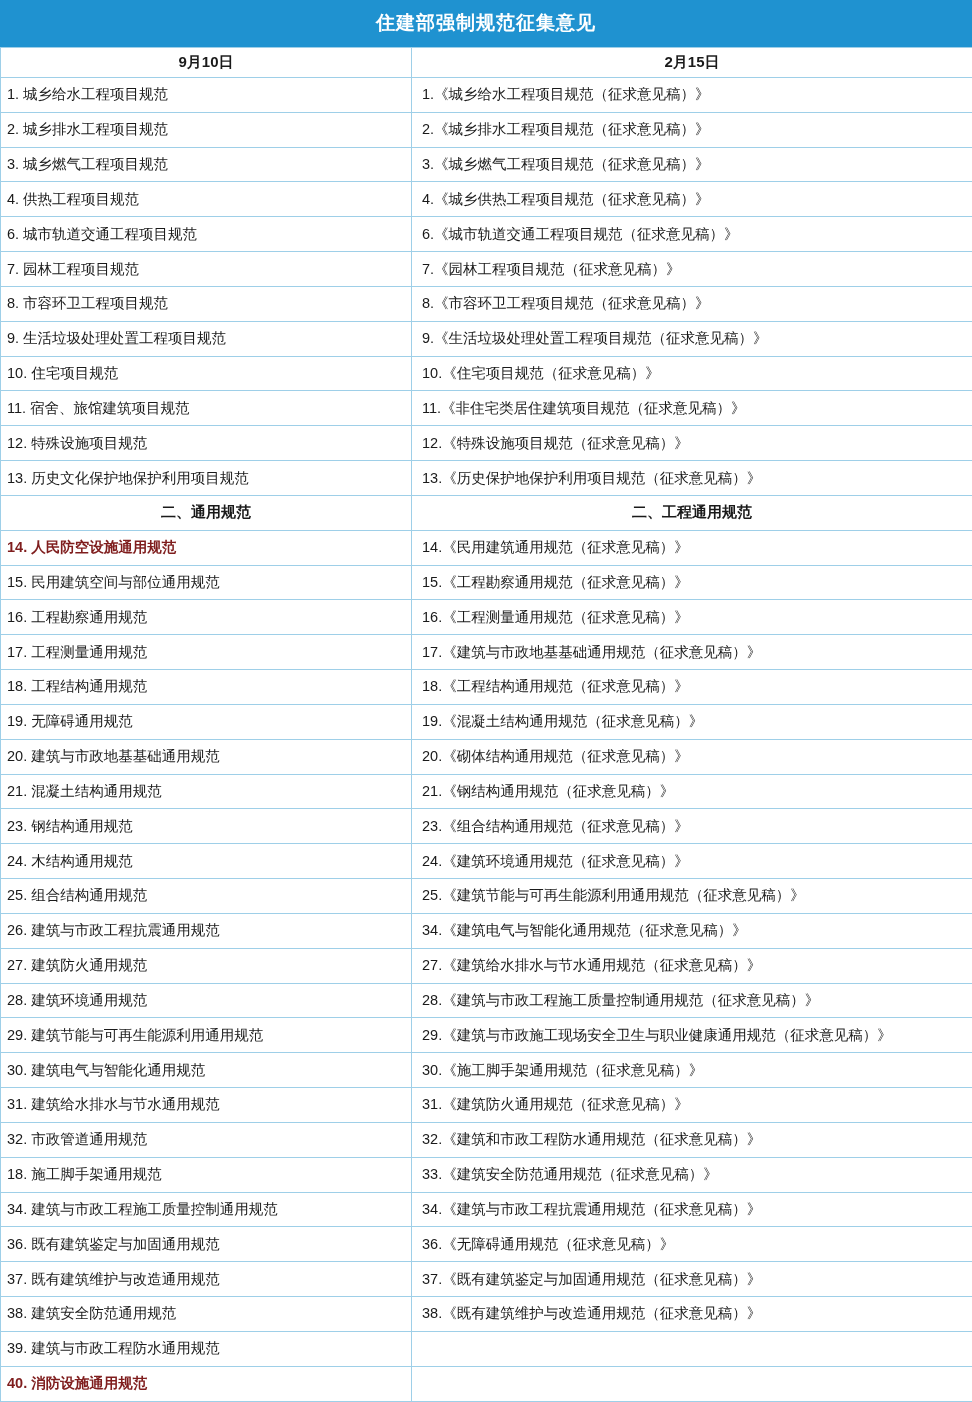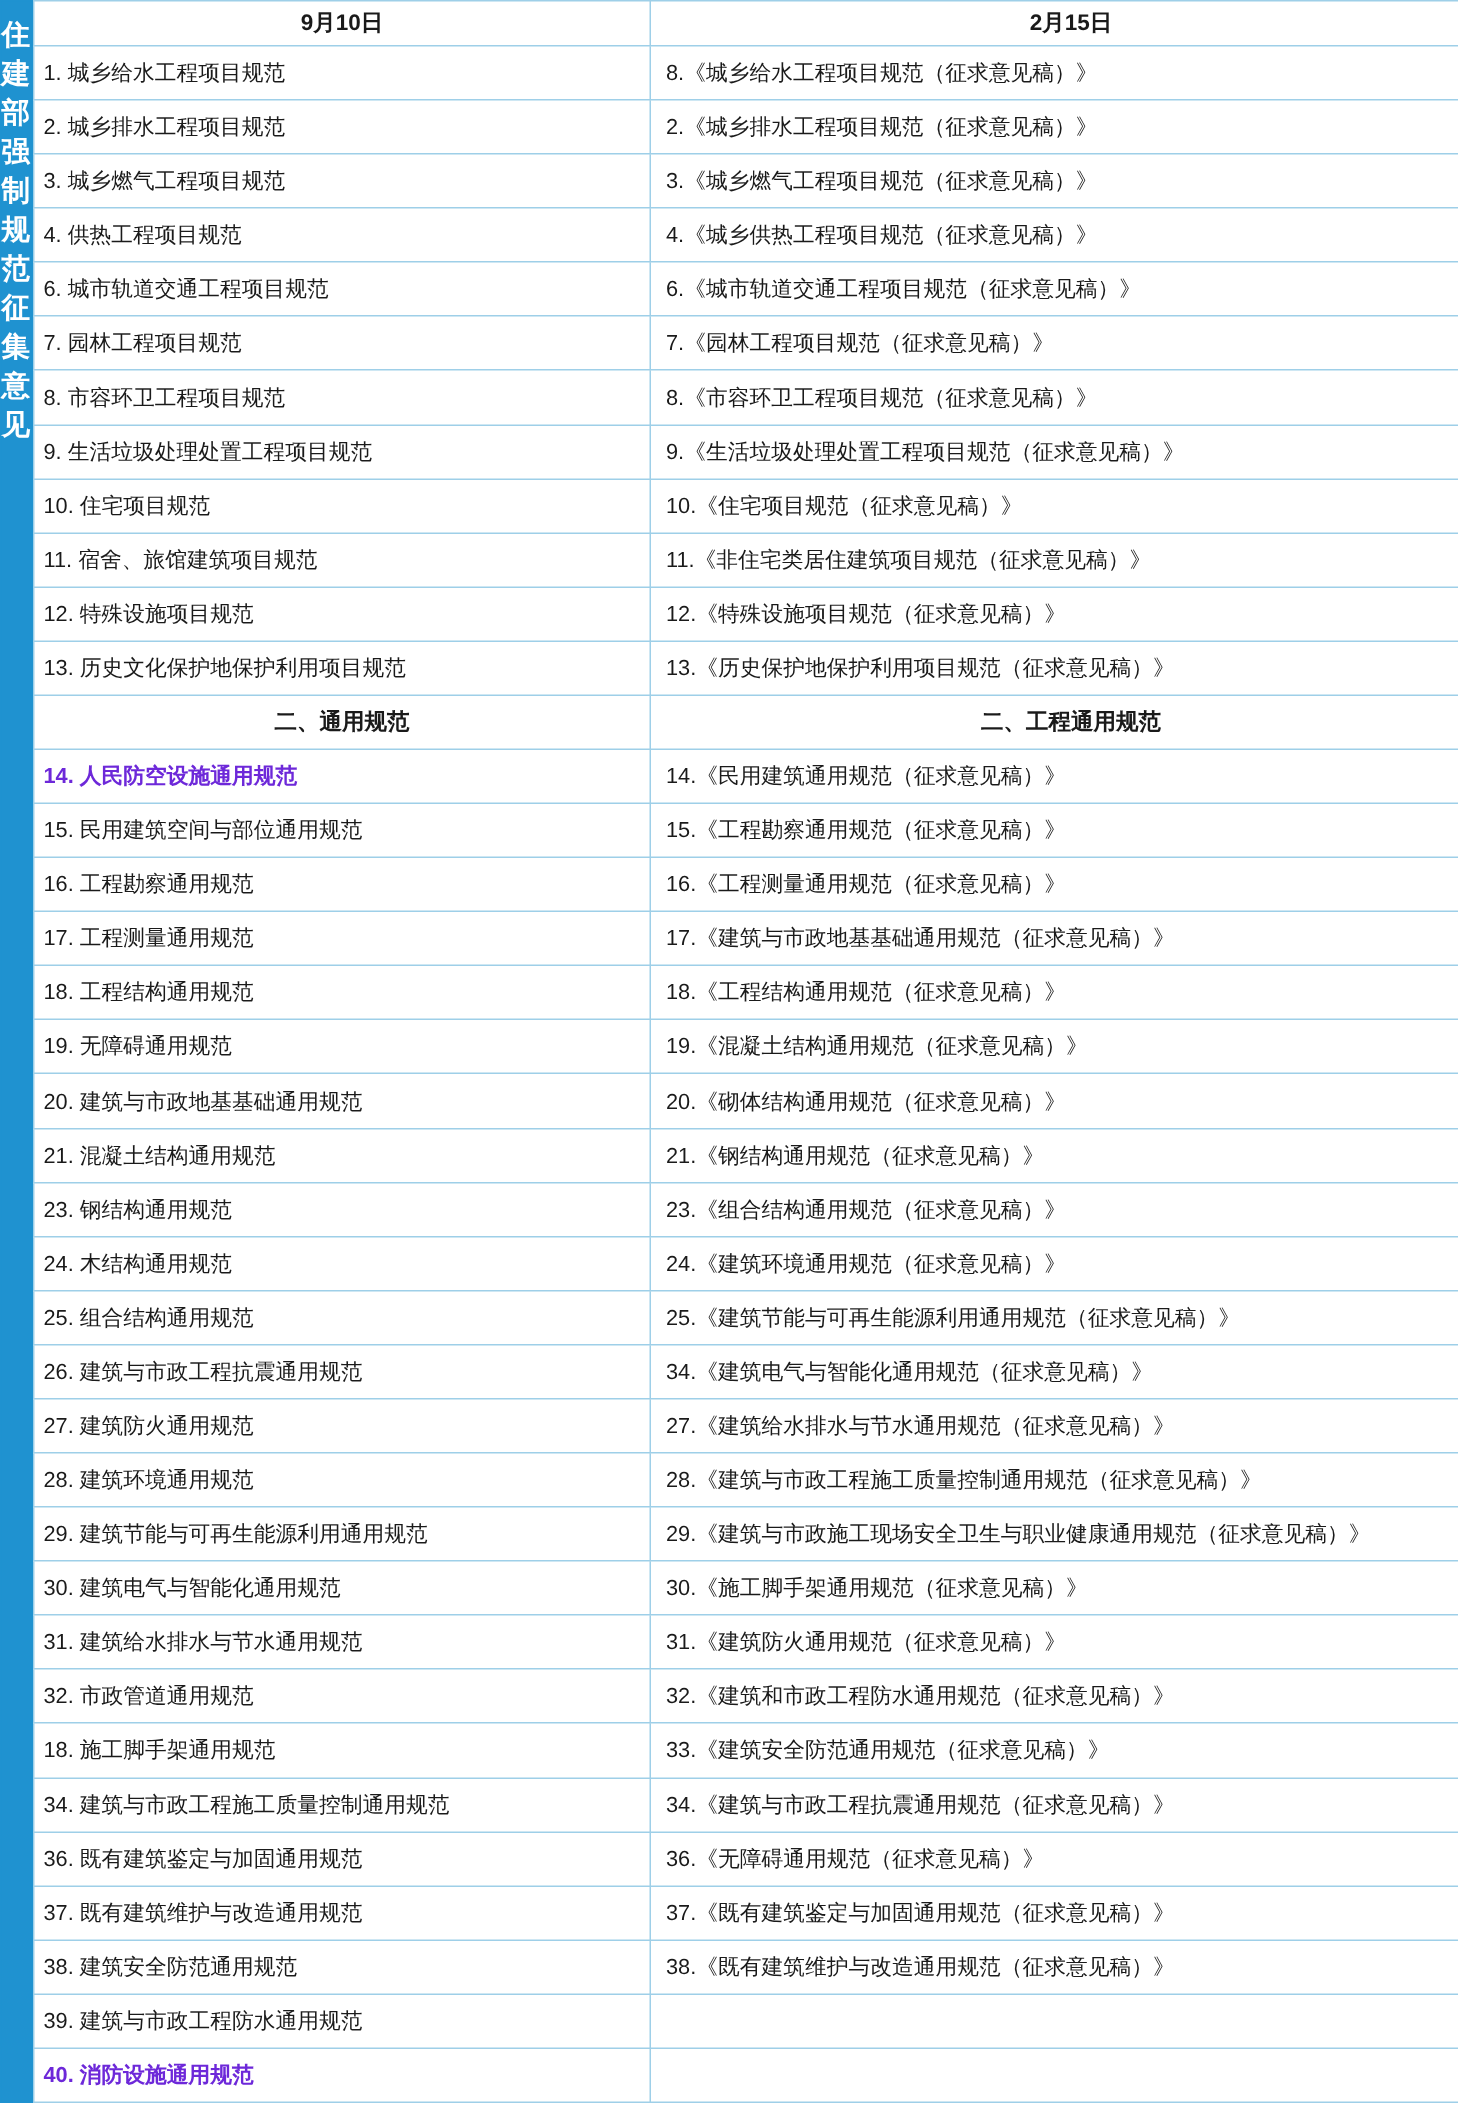--- a/index.html
+++ b/index.html
@@ -10,21 +10,22 @@
   body {
     width: 972px;
     font-family: "Liberation Sans", "DejaVu Sans", sans-serif;
   }
   .page {
     width: 972px;
     min-height: 1402px;
     box-sizing: border-box;
     background: #ffffff;
     display: flex;
-    flex-direction: row;
+    flex-direction: column;
+    justify-content: flex-end;
   }
   .title-bar {
     background: #1f92d0;
     color: #ffffff;
     text-align: center;
     font-size: 19px;
     font-weight: bold;
     letter-spacing: 1px;
     padding: 9px 0 10px 0;
     border: 1px solid #1f92d0;
@@ -64,21 +65,21 @@
   }
   .sec {
     text-align: center;
     font-weight: bold;
     font-size: 15px;
     color: #1a1a1a;
     height: 32px;
     margin-left: 39px;
   }
   .red {
-    color: #6d28d9;
+    color: #7f1d1d;
     font-weight: bold;
   }
   .empty {
     height: 32px;
   }
 </style>
 </head>
 <body>
 
 <div class="page">
@@ -92,21 +93,21 @@
     </colgroup>
     <thead>
       <tr>
         <th class="hdr">9月10日</th>
         <th class="hdr">2月15日</th>
       </tr>
     </thead>
     <tbody>
         <tr>
           <td class="cell">1. 城乡给水工程项目规范</td>
-          <td class="cell right-col">8.《城乡给水工程项目规范（征求意见稿）》</td>
+          <td class="cell right-col">1.《城乡给水工程项目规范（征求意见稿）》</td>
         </tr>
         <tr>
           <td class="cell">2. 城乡排水工程项目规范</td>
           <td class="cell right-col">2.《城乡排水工程项目规范（征求意见稿）》</td>
         </tr>
         <tr>
           <td class="cell">3. 城乡燃气工程项目规范</td>
           <td class="cell right-col">3.《城乡燃气工程项目规范（征求意见稿）》</td>
         </tr>
         <tr>

